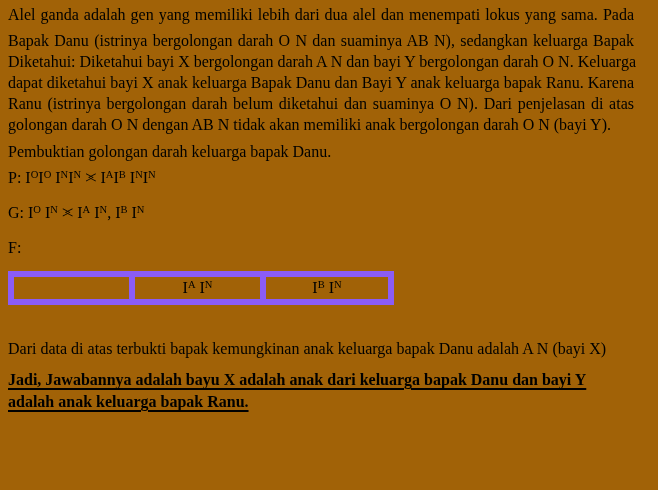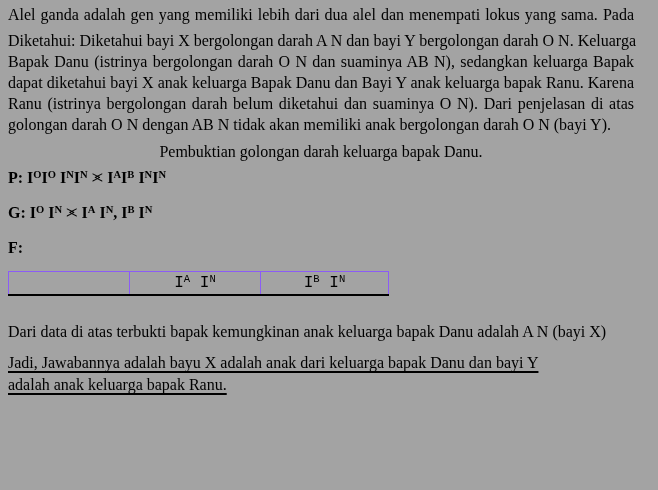--- a/index.html
+++ b/index.html
@@ -9,77 +9,76 @@
     color: #000000;
     font-family: "Liberation Serif", "DejaVu Serif", serif;
     font-size: 16px;
   }
   .doc {
     width: 658px;
     height: 490px;
     box-sizing: border-box;
     padding: 4px 24px 0 8px;
     overflow: hidden;
-    background: #a3a3a3;
+    background: #a16207;
   }
   .para { margin: 0; }
   .line, .jline { line-height: 21px; white-space: nowrap; }
   .jline { text-align: justify; text-align-last: justify; }
   .p-intro { margin-bottom: 5px; }
   .p-diketahui { margin-bottom: 6px; }
-  .h-pembuktian { margin-bottom: 4px; line-height: 21px; text-align: center; }
-  .pgf { line-height: 24px; margin: 1px 0 11px 0; white-space: nowrap; font-weight: bold; }
+  .h-pembuktian { margin-bottom: 4px; line-height: 21px; }
+  .pgf { line-height: 24px; margin: 1px 0 11px 0; white-space: nowrap; }
   sup {
     font-size: 66%;
     line-height: 0;
     vertical-align: baseline;
     position: relative;
     top: -0.45em;
   }
   .cross { letter-spacing: -0.42em; margin-right: 0.42em; }
   table.punnett {
     border-collapse: collapse;
     margin: 1px 0 0 0;
     table-layout: fixed;
   }
   table.punnett td {
-    border: 1px solid #8b5cf6;
+    border: 6px solid #8b5cf6;
     text-align: center;
     vertical-align: top;
     padding: 0 2px;
     overflow: hidden;
-    font-family: Liberation Mono, monospace;
   }
   table.punnett { border-bottom: 2px solid #000000; }
   td.hdr, td.hdr-empty { height: 22px; line-height: 22px; }
   td.body-cell { height: 36px; }
   td.body-cell .cell-line { line-height: 17.5px; }
-  .p-conclusion { margin-top: 25px; font-family: Liberation Serif, serif; }
+  .p-conclusion { margin-top: 33px; font-family: Liberation Serif, serif; }
   .answer { margin-top: 10px; }
   .answer-line {
-    font-weight: normal;
+    font-weight: bold;
     text-decoration: underline;
     text-decoration-thickness: 2px;
     text-underline-offset: 3px;
     line-height: 22px;
     white-space: nowrap;
   }
 </style>
 </head>
 <body>
 
 <div class="doc">
 
   <div class="para p-intro">
     <div class="jline">Alel ganda adalah gen yang memiliki lebih dari dua alel dan menempati lokus yang sama. Pada</div>
   </div>
 
   <div class="para p-diketahui">
+    <div class="jline">Bapak Danu (istrinya bergolongan darah O N dan suaminya AB N), sedangkan keluarga Bapak</div>
     <div class="jline">Diketahui: Diketahui bayi X bergolongan darah A N dan bayi Y bergolongan darah O N. Keluarga</div>
-    <div class="jline">Bapak Danu (istrinya bergolongan darah O N dan suaminya AB N), sedangkan keluarga Bapak</div>
     <div class="jline">dapat diketahui bayi X anak keluarga Bapak Danu dan Bayi Y anak keluarga bapak Ranu. Karena</div>
     <div class="jline">Ranu (istrinya bergolongan darah belum diketahui dan suaminya O N). Dari penjelasan di atas</div>
     <div class="line">golongan darah O N dengan AB N tidak akan memiliki anak bergolongan darah O N (bayi Y).</div>
   </div>
 
   <div class="h-pembuktian">Pembuktian golongan darah keluarga bapak Danu.</div>
 
   <div class="pgf">P: I<sup>O</sup>I<sup>O</sup> I<sup>N</sup>I<sup>N</sup> <span class="cross">&gt;&lt;</span> I<sup>A</sup>I<sup>B</sup> I<sup>N</sup>I<sup>N</sup></div>
   <div class="pgf">G: I<sup>O</sup> I<sup>N</sup> <span class="cross">&gt;&lt;</span> I<sup>A</sup> I<sup>N</sup>, I<sup>B</sup> I<sup>N</sup></div>
   <div class="pgf">F:</div>

